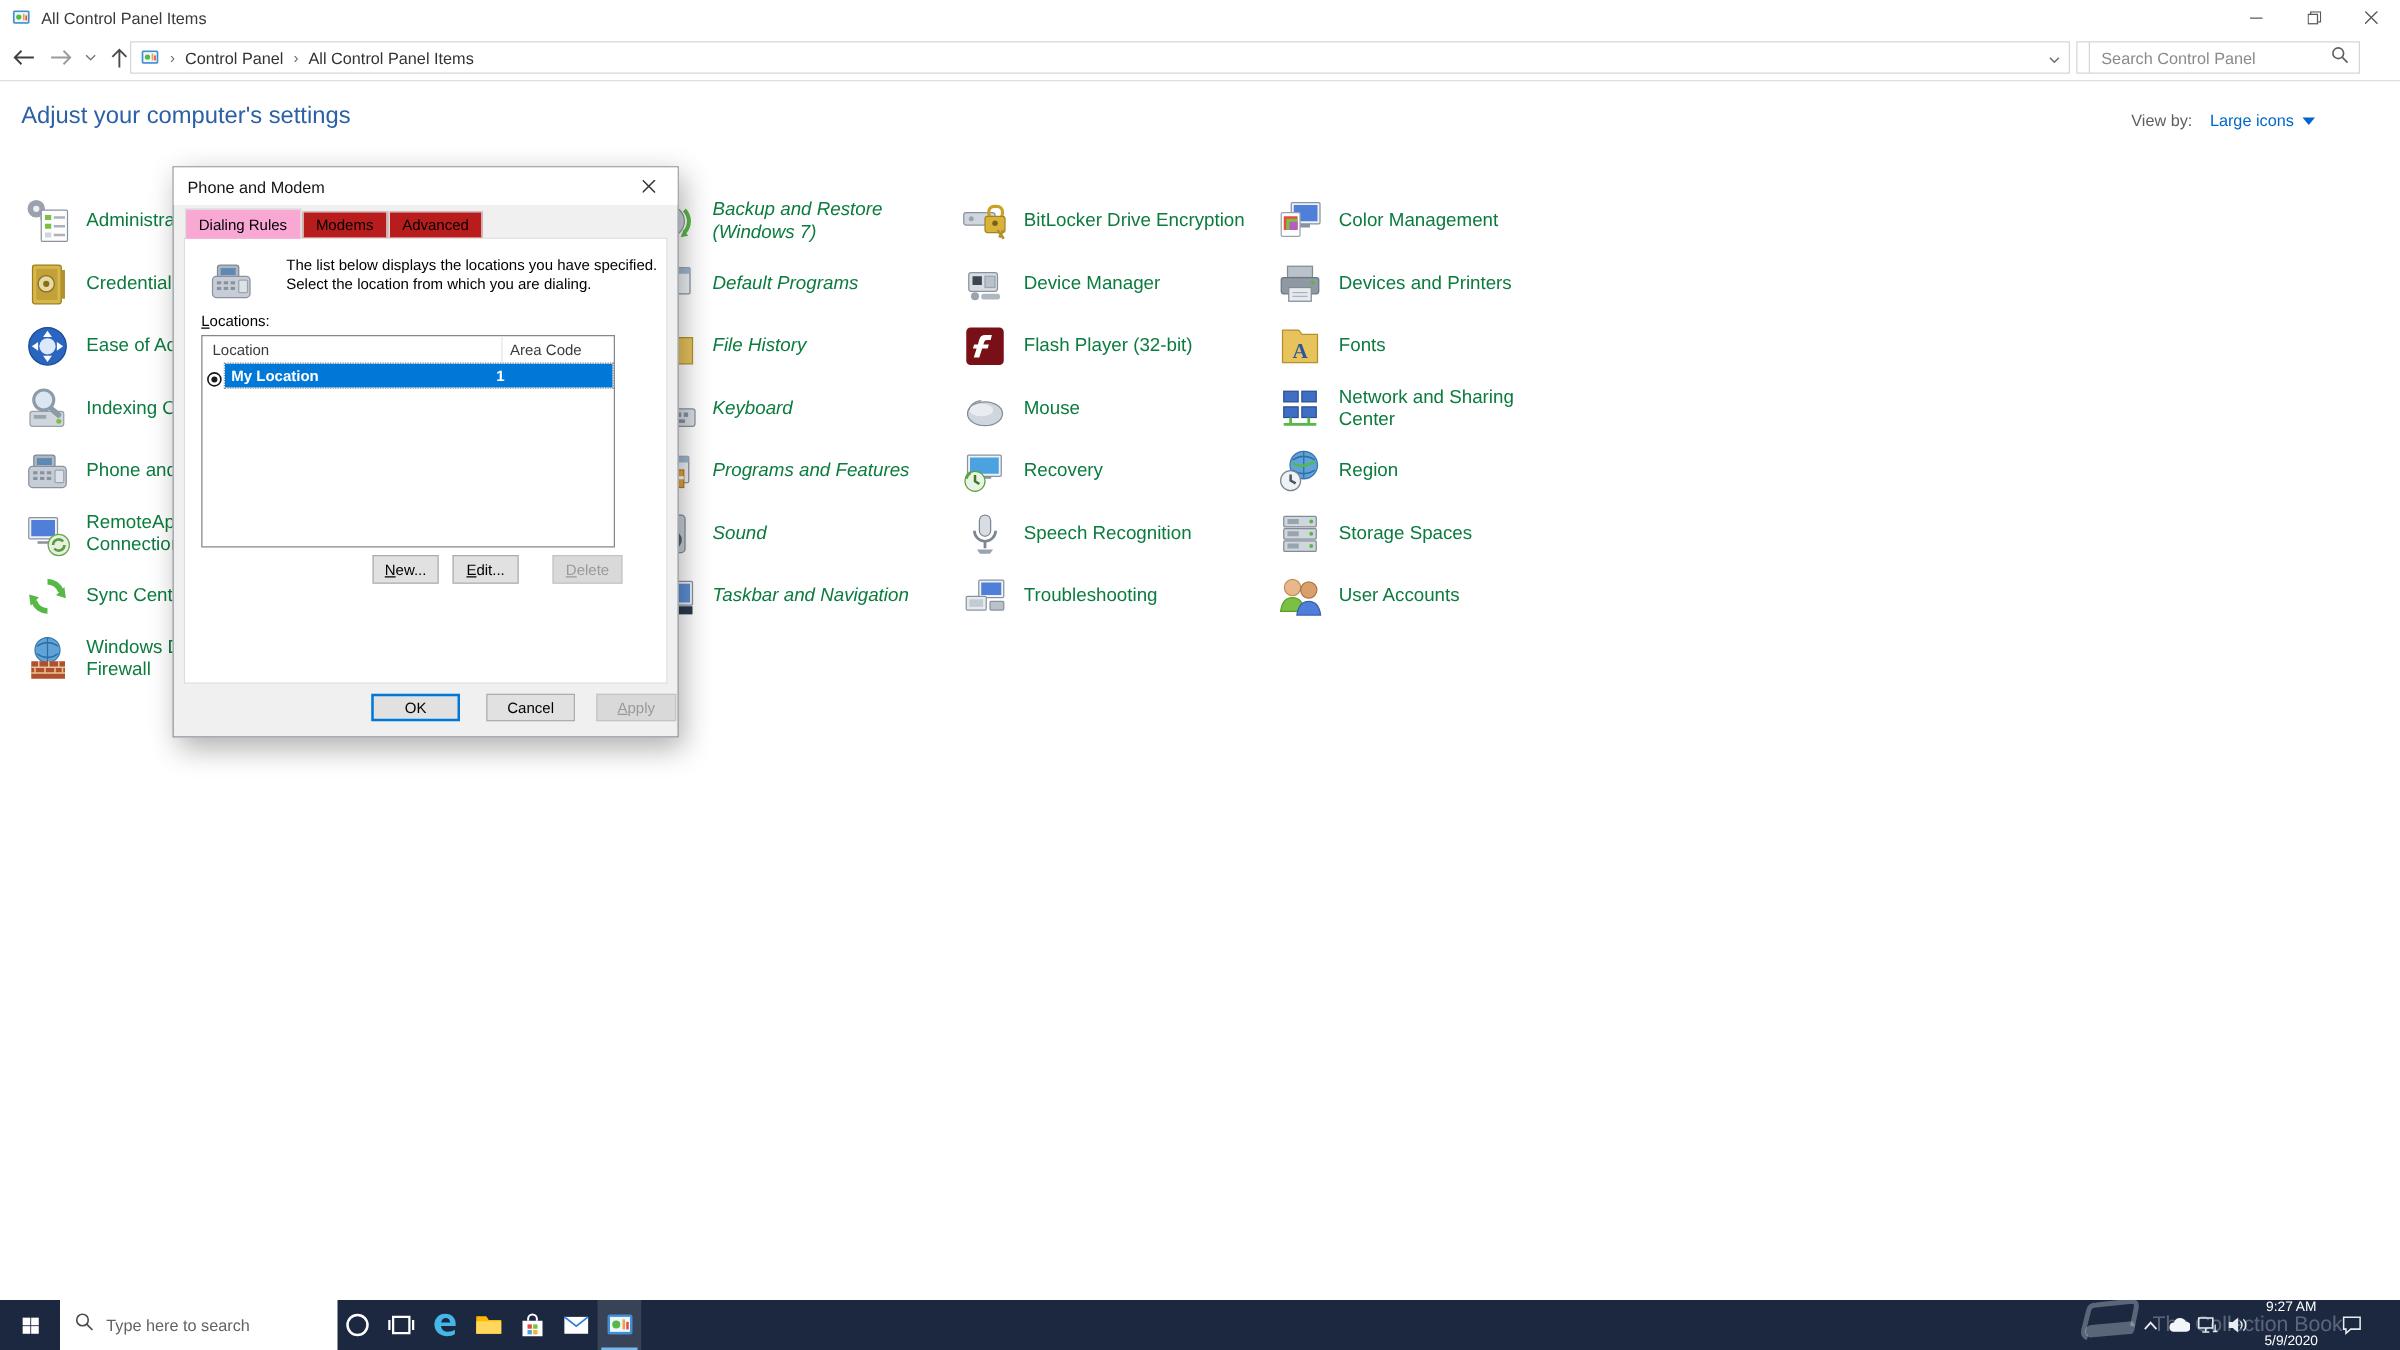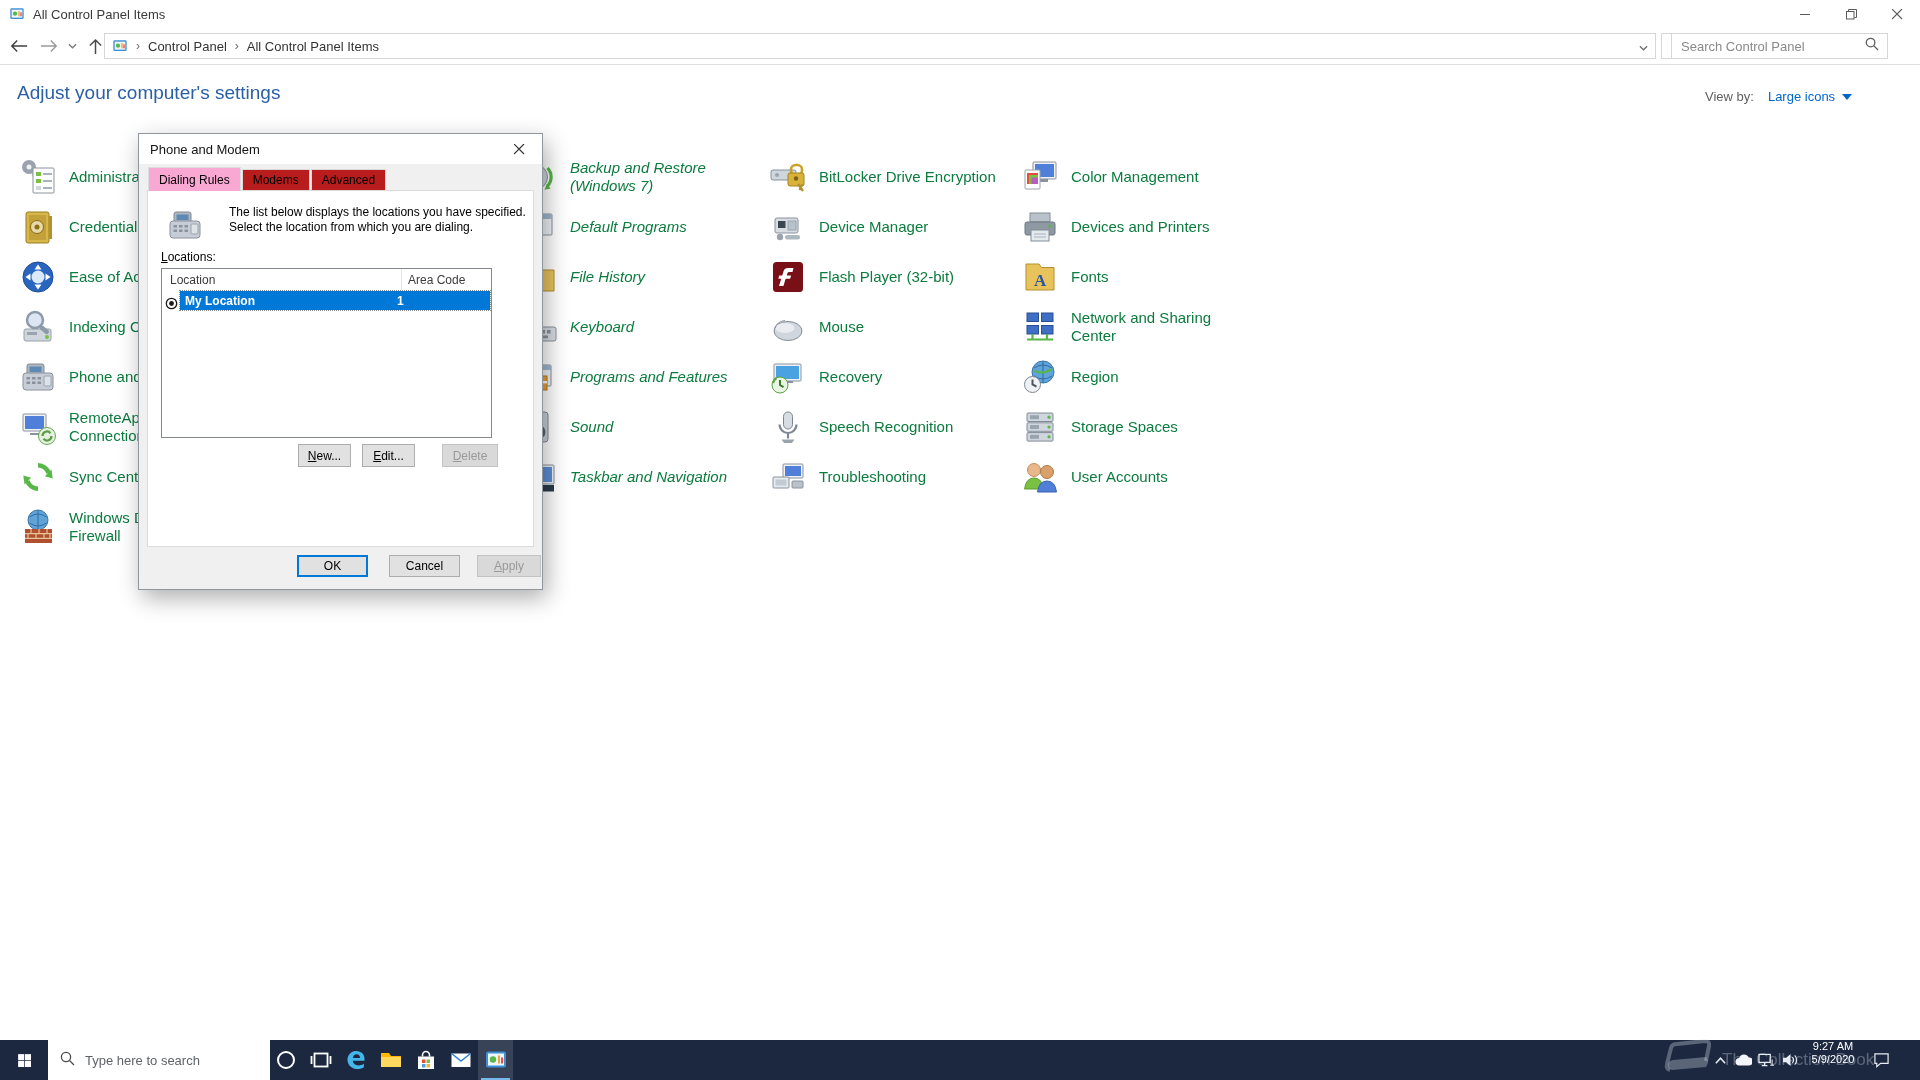--- a/index.html
+++ b/index.html
@@ -97,21 +97,21 @@
   .tb-search .mag { margin-left:12px; flex:0 0 15px; }
   .tb-apps { position:absolute; left:268px; top:0; display:flex; }
   .tb-app { width:35px; height:40px; display:flex; align-items:center; justify-content:center; position:relative; }
   .tb-app.active { background:rgba(255,255,255,.13); }
   .tb-app.active::after { content:""; position:absolute; left:3px; right:3px; bottom:0; height:2px; background:#76b9ed; }
   .watermark { position:absolute; left:1660px; top:0; height:40px; display:flex; align-items:center;
                color:rgba(222,229,240,.32); z-index:1; }
   .watermark .wm-text { font-size:17px; margin-left:4px; white-space:nowrap; }
   .tray-icon { position:absolute; top:0; height:40px; display:flex; align-items:center; justify-content:center; z-index:2; }
   .tray-clock { position:absolute; left:1804px; top:0; width:58px; height:40px; display:flex; flex-direction:column;
-                align-items:center; justify-content:flex-start; color:#fff; font-size:11px; line-height:13px; z-index:2; }
+                align-items:center; justify-content:space-between; color:#fff; font-size:11px; line-height:13px; z-index:2; }
   u { text-decoration:underline; }
 </style>
 </head>
 <body>
 
 <div class="stage">
 
   <div class="titlebar">
     <span class="tb-icon"><svg viewBox="0 0 24 24" width="16" height="16">
           <rect x="2" y="3.5" width="20" height="16" rx="2" fill="#3f8fd2"></rect>

